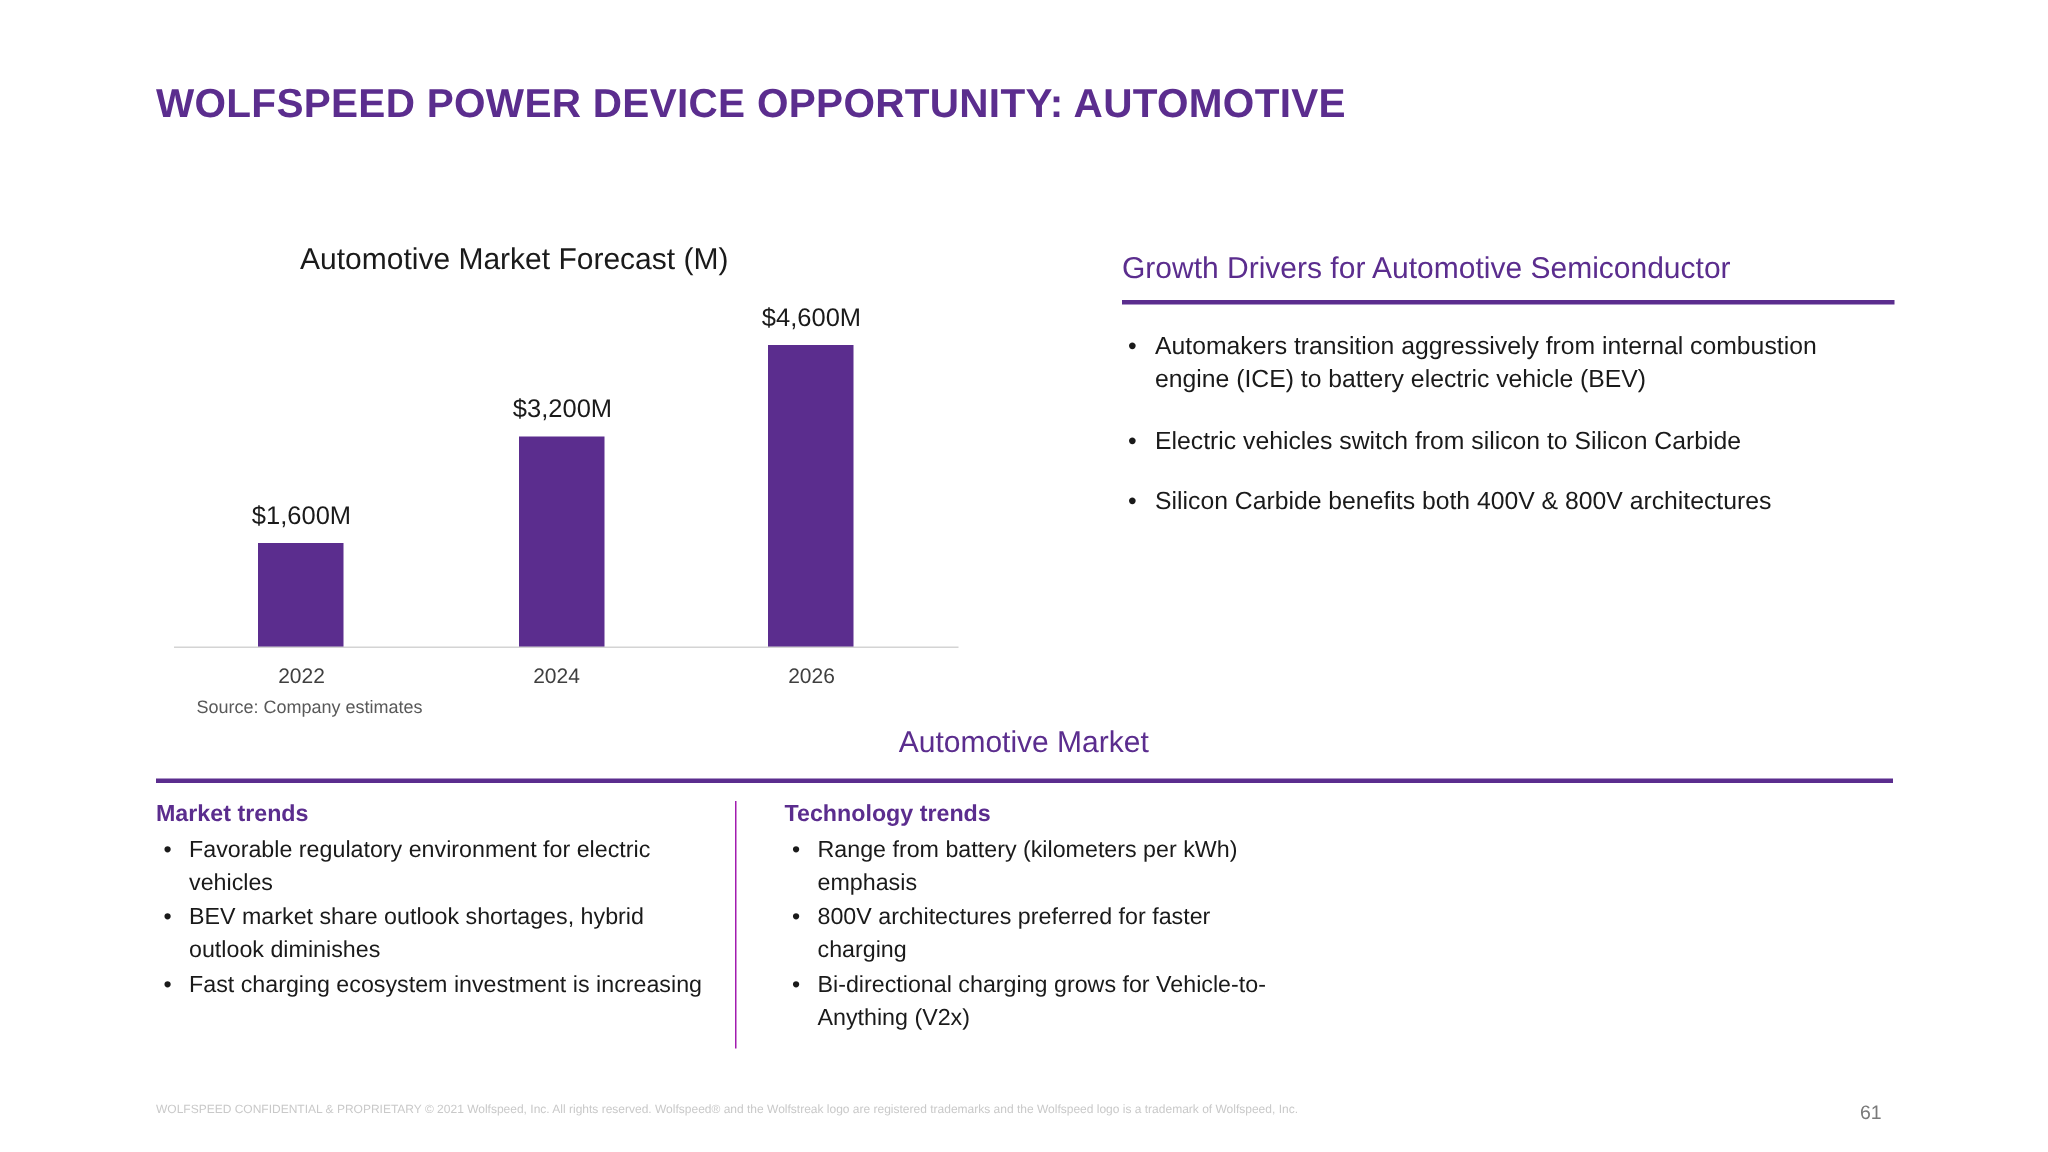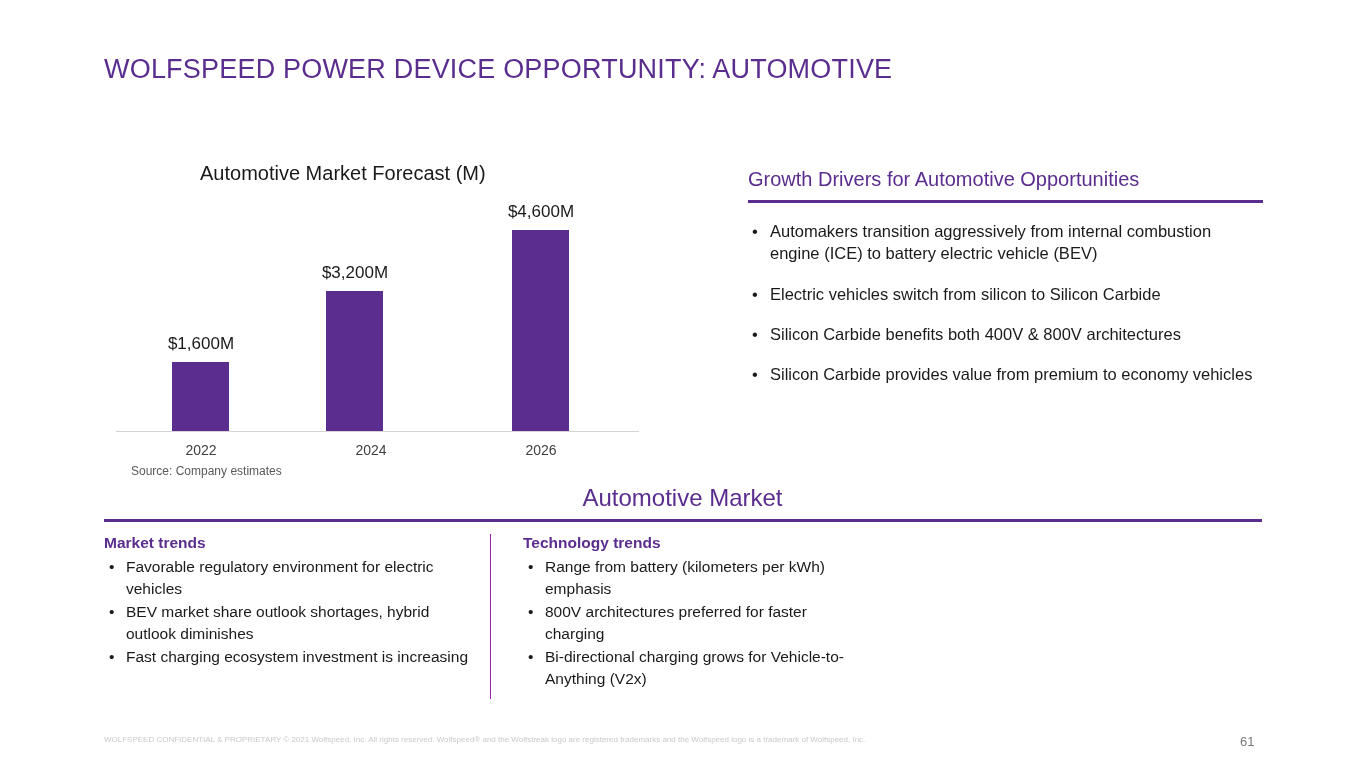--- a/index.html
+++ b/index.html
@@ -14,21 +14,21 @@
     position: relative;
     width: 1365px; height: 768px;
     background: #ffffff;
   }
 
   
   .slide-title {
     position: absolute;
     left: 104px; top: 54px;
     font-size: 27px;
-    font-weight: normal;
+    font-weight: bold;
     color: #5b2d8e;
     letter-spacing: 0.2px;
   }
 
   
   .chart-block {
     position: absolute;
     left: 104px; top: 125px;
     width: 560px; height: 335px; margin-top: 32px;
   }
@@ -121,21 +121,21 @@
     left: 4px; top: 0;
     color: #1a1a1a;
   }
 
   
   .auto-market-title {
     position: absolute;
     left: 0; top: 484px;
     width: 1365px;
     text-align: center;
-    font-size: 24px;
+    font-size: 20px;
     color: #5b2d8e;
   }
   .auto-market-rule {
     position: absolute;
     left: 104px; top: 519px;
     width: 1158px; height: 3px;
     background: #5b2d8e;
   }
   .cols {
     position: absolute;
@@ -199,45 +199,44 @@
   <div class="slide-title">WOLFSPEED POWER DEVICE OPPORTUNITY: AUTOMOTIVE</div>
 
   <div class="chart-block">
     <div class="chart-title">Automotive Market Forecast (M)</div>
 
     <div class="plot" id="plot">
         <div class="bar-wrap" style="left: 56px;">
           <div class="bar" style="height: 70px; background: rgb(91, 45, 142);"></div>
           <div class="bar-label" style="bottom: 78px;">$1,600M</div>
         </div>
-        <div class="bar-wrap" style="left: 210px;">
+        <div class="bar-wrap" style="left: 230px;">
           <div class="bar" style="height: 141px; background: rgb(91, 45, 142);"></div>
           <div class="bar-label" style="bottom: 149px;">$3,200M</div>
         </div>
         <div class="bar-wrap" style="left: 396px;">
           <div class="bar" style="height: 202px; background: rgb(91, 45, 142);"></div>
           <div class="bar-label" style="bottom: 210px;">$4,600M</div>
         </div>
       </div>
     <div class="axis-line"></div>
 
     <div class="source-note">Source: Company estimates</div>
   <div class="cat-label" style="left: 37px;">2022</div>
       <div class="cat-label" style="left: 207px;">2024</div>
       <div class="cat-label" style="left: 377px;">2026</div>
     </div>
 
   <div class="growth-block">
-    <div class="growth-heading">Growth Drivers for Automotive Opportunities</div>
+    <div class="growth-heading">Growth Drivers for Automotive Semiconductor</div>
     <div class="growth-rule"></div>
     <ul class="growth-list" id="growth-list">
         <li>Automakers transition aggressively from internal combustion engine (ICE) to battery electric vehicle (BEV)</li>
         <li>Electric vehicles switch from silicon to Silicon Carbide</li>
         <li>Silicon Carbide benefits both 400V &amp; 800V architectures</li>
-        <li>Silicon Carbide provides value from premium to economy vehicles</li>
       </ul>
   </div>
 
   <div class="auto-market-title">Automotive Market</div>
   <div class="auto-market-rule"></div>
   <div class="cols" id="cols">
       <div class="col">
         <div class="col-head">Market trends</div>
         <ul>
           <li>Favorable regulatory environment for electric vehicles</li>

